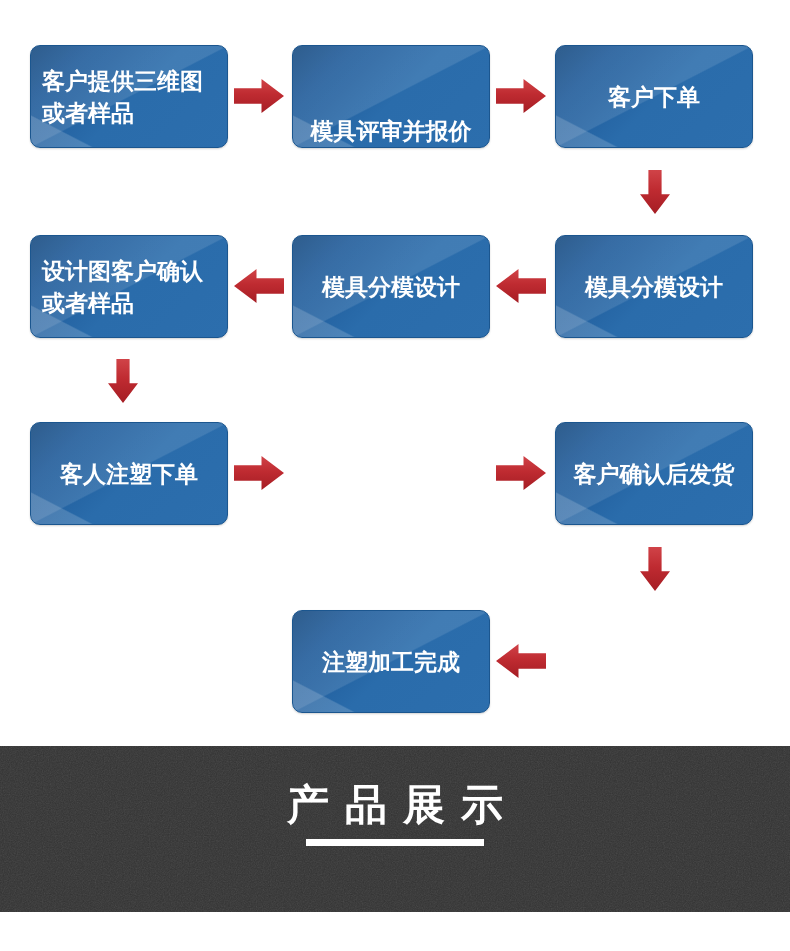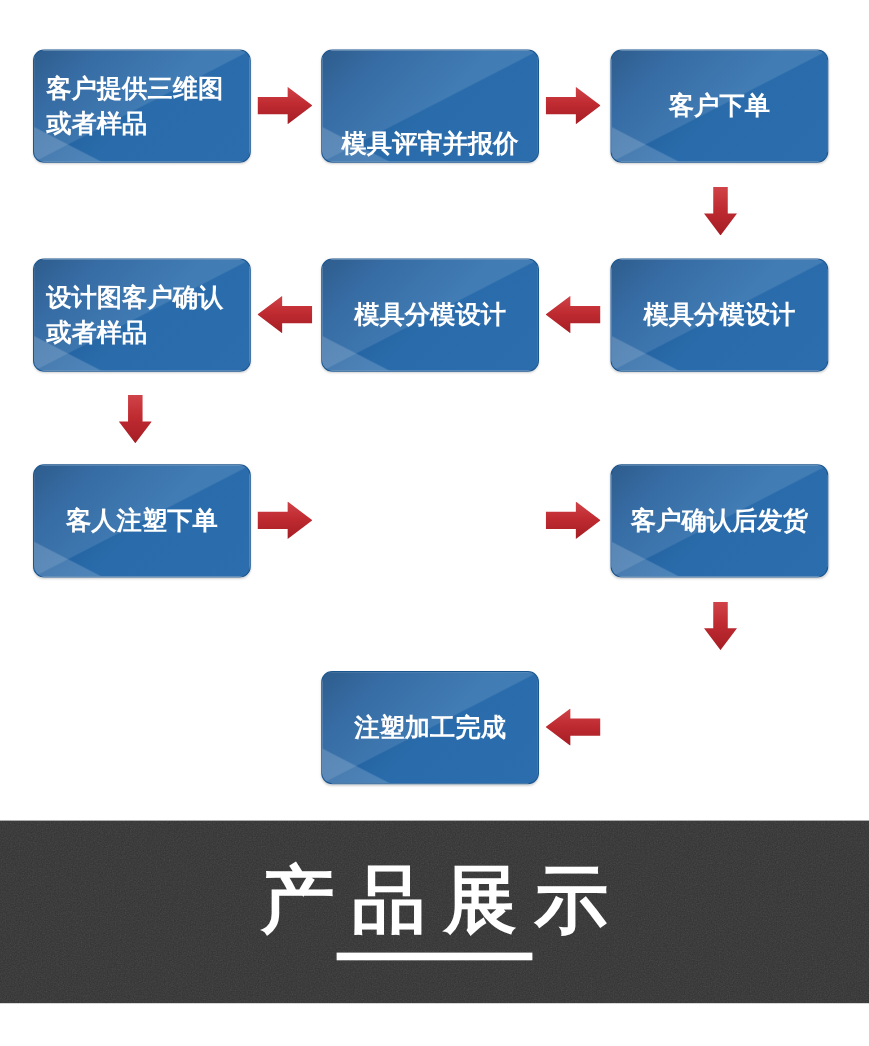--- a/index.html
+++ b/index.html
@@ -42,21 +42,21 @@
   
   .banner {
     position:absolute; left:0; top:746px; width:790px; height:166px;
     background:#323232;
     display:flex; flex-direction:column; align-items:center;
     overflow:hidden;
   }
   .banner .noise { position:absolute; left:0; top:0; width:100%; height:100%; }
   .banner-title {
     margin:36px 0 0; z-index:1;
-    font-size:67px; font-weight:bold; color:#ffffff;
+    font-size:42px; font-weight:bold; color:#ffffff;
     letter-spacing:16px; padding-left:16px; line-height:1.08;
   }
   .banner-underline {
     width:178px; height:7px; background:#ffffff;
     margin-top:12px; z-index:1;
   }
 </style>
 </head>
 <body>
 

